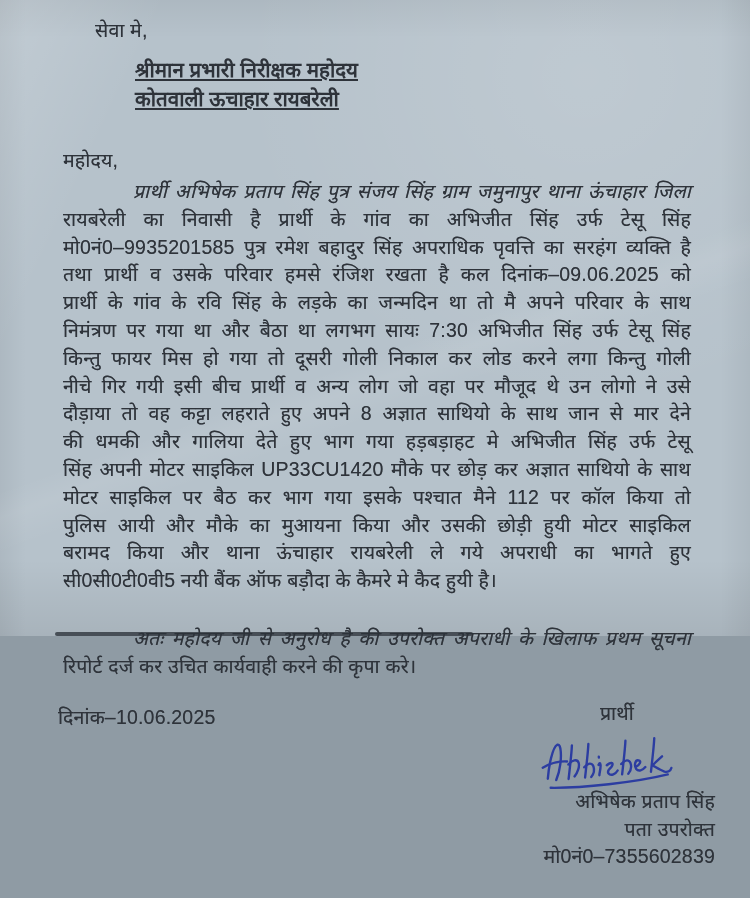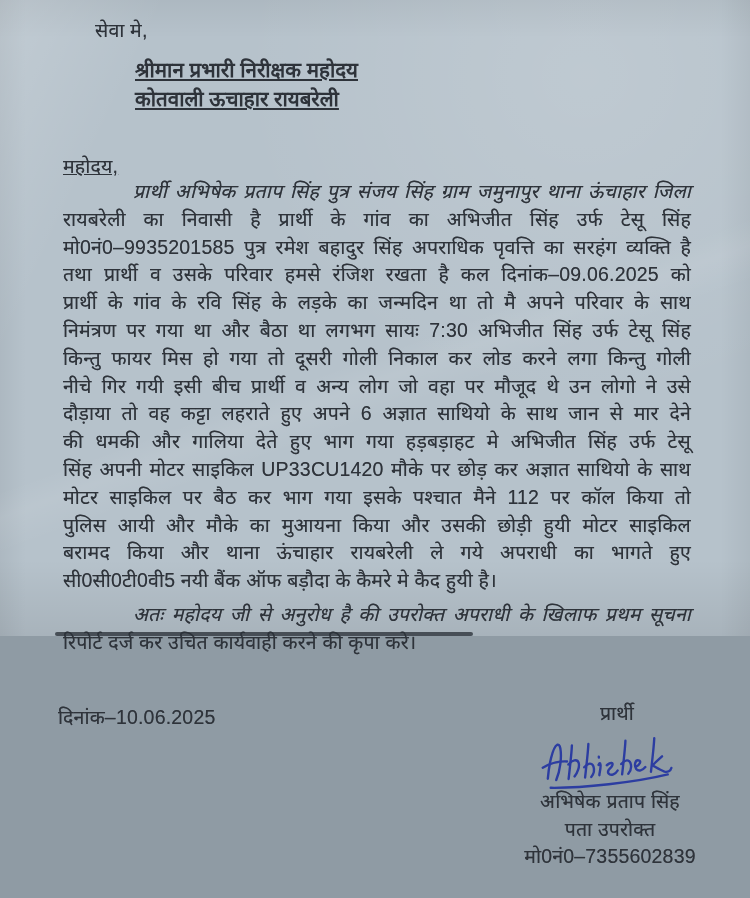--- a/index.html
+++ b/index.html
@@ -29,24 +29,24 @@
   .addressee{line-height:29px;font-weight:700;font-size:20.5px;text-decoration:underline;}
   .body-block{left:63px;top:178px;width:628px;}
   .line{
     text-align:justify;
     text-align-last:justify;
     line-height:27.8px;
     min-height:27.8px;
   }
   .line.last{text-align-last:left;}
   .line.indent{padding-left:70px;font-style:italic;}
-  .para2{margin-top:6px;}
+  .para2{margin-top:30px;}
   .sign-block{
     left:505px;top:788px;width:210px;
-    text-align:center;line-height:27.5px;
+    text-align:right;line-height:27.5px;
   }
   .signature-wrap{
     left:538px;top:730px;width:140px;height:62px;
     transform:rotate(-5deg);
   }
   .signature-wrap svg{width:100%;height:100%;}
   .table-edge{
     left:55px;bottom:0;width:418px;height:4px;
     background:rgba(44,50,58,0.78);
     border-radius:2px;
@@ -58,33 +58,33 @@
 
 <div class="paper">
 
   <div class="abs typed" style="left:95px;top:16px;">सेवा मे,</div>
 
   <div class="abs addressee" style="left:135px;top:55px;">
     <div>श्रीमान प्रभारी निरीक्षक महोदय</div>
     <div>कोतवाली ऊचाहार रायबरेली</div>
   </div>
 
-  <div class="abs typed" style="left:63px;top:152px;text-decoration:underline;">महोदय,</div>
+  <div class="abs typed" style="left:63px;top:146px;">महोदय,</div>
 
   <div class="abs typed body-block">
     <div>
       <div class="line indent">प्रार्थी अभिषेक प्रताप सिंह पुत्र संजय सिंह ग्राम जमुनापुर थाना ऊंचाहार जिला</div>
       <div class="line">रायबरेली का निवासी है प्रार्थी के गांव का अभिजीत सिंह उर्फ टेसू सिंह</div>
       <div class="line">मो0नं0–9935201585 पुत्र रमेश बहादुर सिंह अपराधिक पृवत्ति का सरहंग व्यक्ति है</div>
       <div class="line">तथा प्रार्थी व उसके परिवार हमसे रंजिश रखता है कल दिनांक–09.06.2025 को</div>
       <div class="line">प्रार्थी के गांव के रवि सिंह के लड़के का जन्मदिन था तो मै अपने परिवार के साथ</div>
       <div class="line">निमंत्रण पर गया था और बैठा था लगभग सायः 7:30 अभिजीत सिंह उर्फ टेसू सिंह</div>
       <div class="line">किन्तु फायर मिस हो गया तो दूसरी गोली निकाल कर लोड करने लगा किन्तु गोली</div>
       <div class="line">नीचे गिर गयी इसी बीच प्रार्थी व अन्य लोग जो वहा पर मौजूद थे उन लोगो ने उसे</div>
-      <div class="line">दौड़ाया तो वह कट्टा लहराते हुए अपने 6 अज्ञात साथियो के साथ जान से मार देने</div>
+      <div class="line">दौड़ाया तो वह कट्टा लहराते हुए अपने 8 अज्ञात साथियो के साथ जान से मार देने</div>
       <div class="line">की धमकी और गालिया देते हुए भाग गया हड़बड़ाहट मे अभिजीत सिंह उर्फ टेसू</div>
       <div class="line">सिंह अपनी मोटर साइकिल UP33CU1420 मौके पर छोड़ कर अज्ञात साथियो के साथ</div>
       <div class="line">मोटर साइकिल पर बैठ कर भाग गया इसके पश्चात मैने 112 पर कॉल किया तो</div>
       <div class="line">पुलिस आयी और मौके का मुआयना किया और उसकी छोड़ी हुयी मोटर साइकिल</div>
       <div class="line">बरामद किया और थाना ऊंचाहार रायबरेली ले गये अपराधी का भागते हुए</div>
       <div class="line last">सी0सी0टी0वी5 नयी बैंक ऑफ बड़ौदा के कैमरे मे कैद हुयी है।</div>
     </div>
     <div class="para2">
       <div class="line indent">अतः महोदय जी से अनुरोध है की उपरोक्त अपराधी के खिलाफ प्रथम सूचना</div>
       <div class="line last">रिपोर्ट दर्ज कर उचित कार्यवाही करने की कृपा करे।</div>

